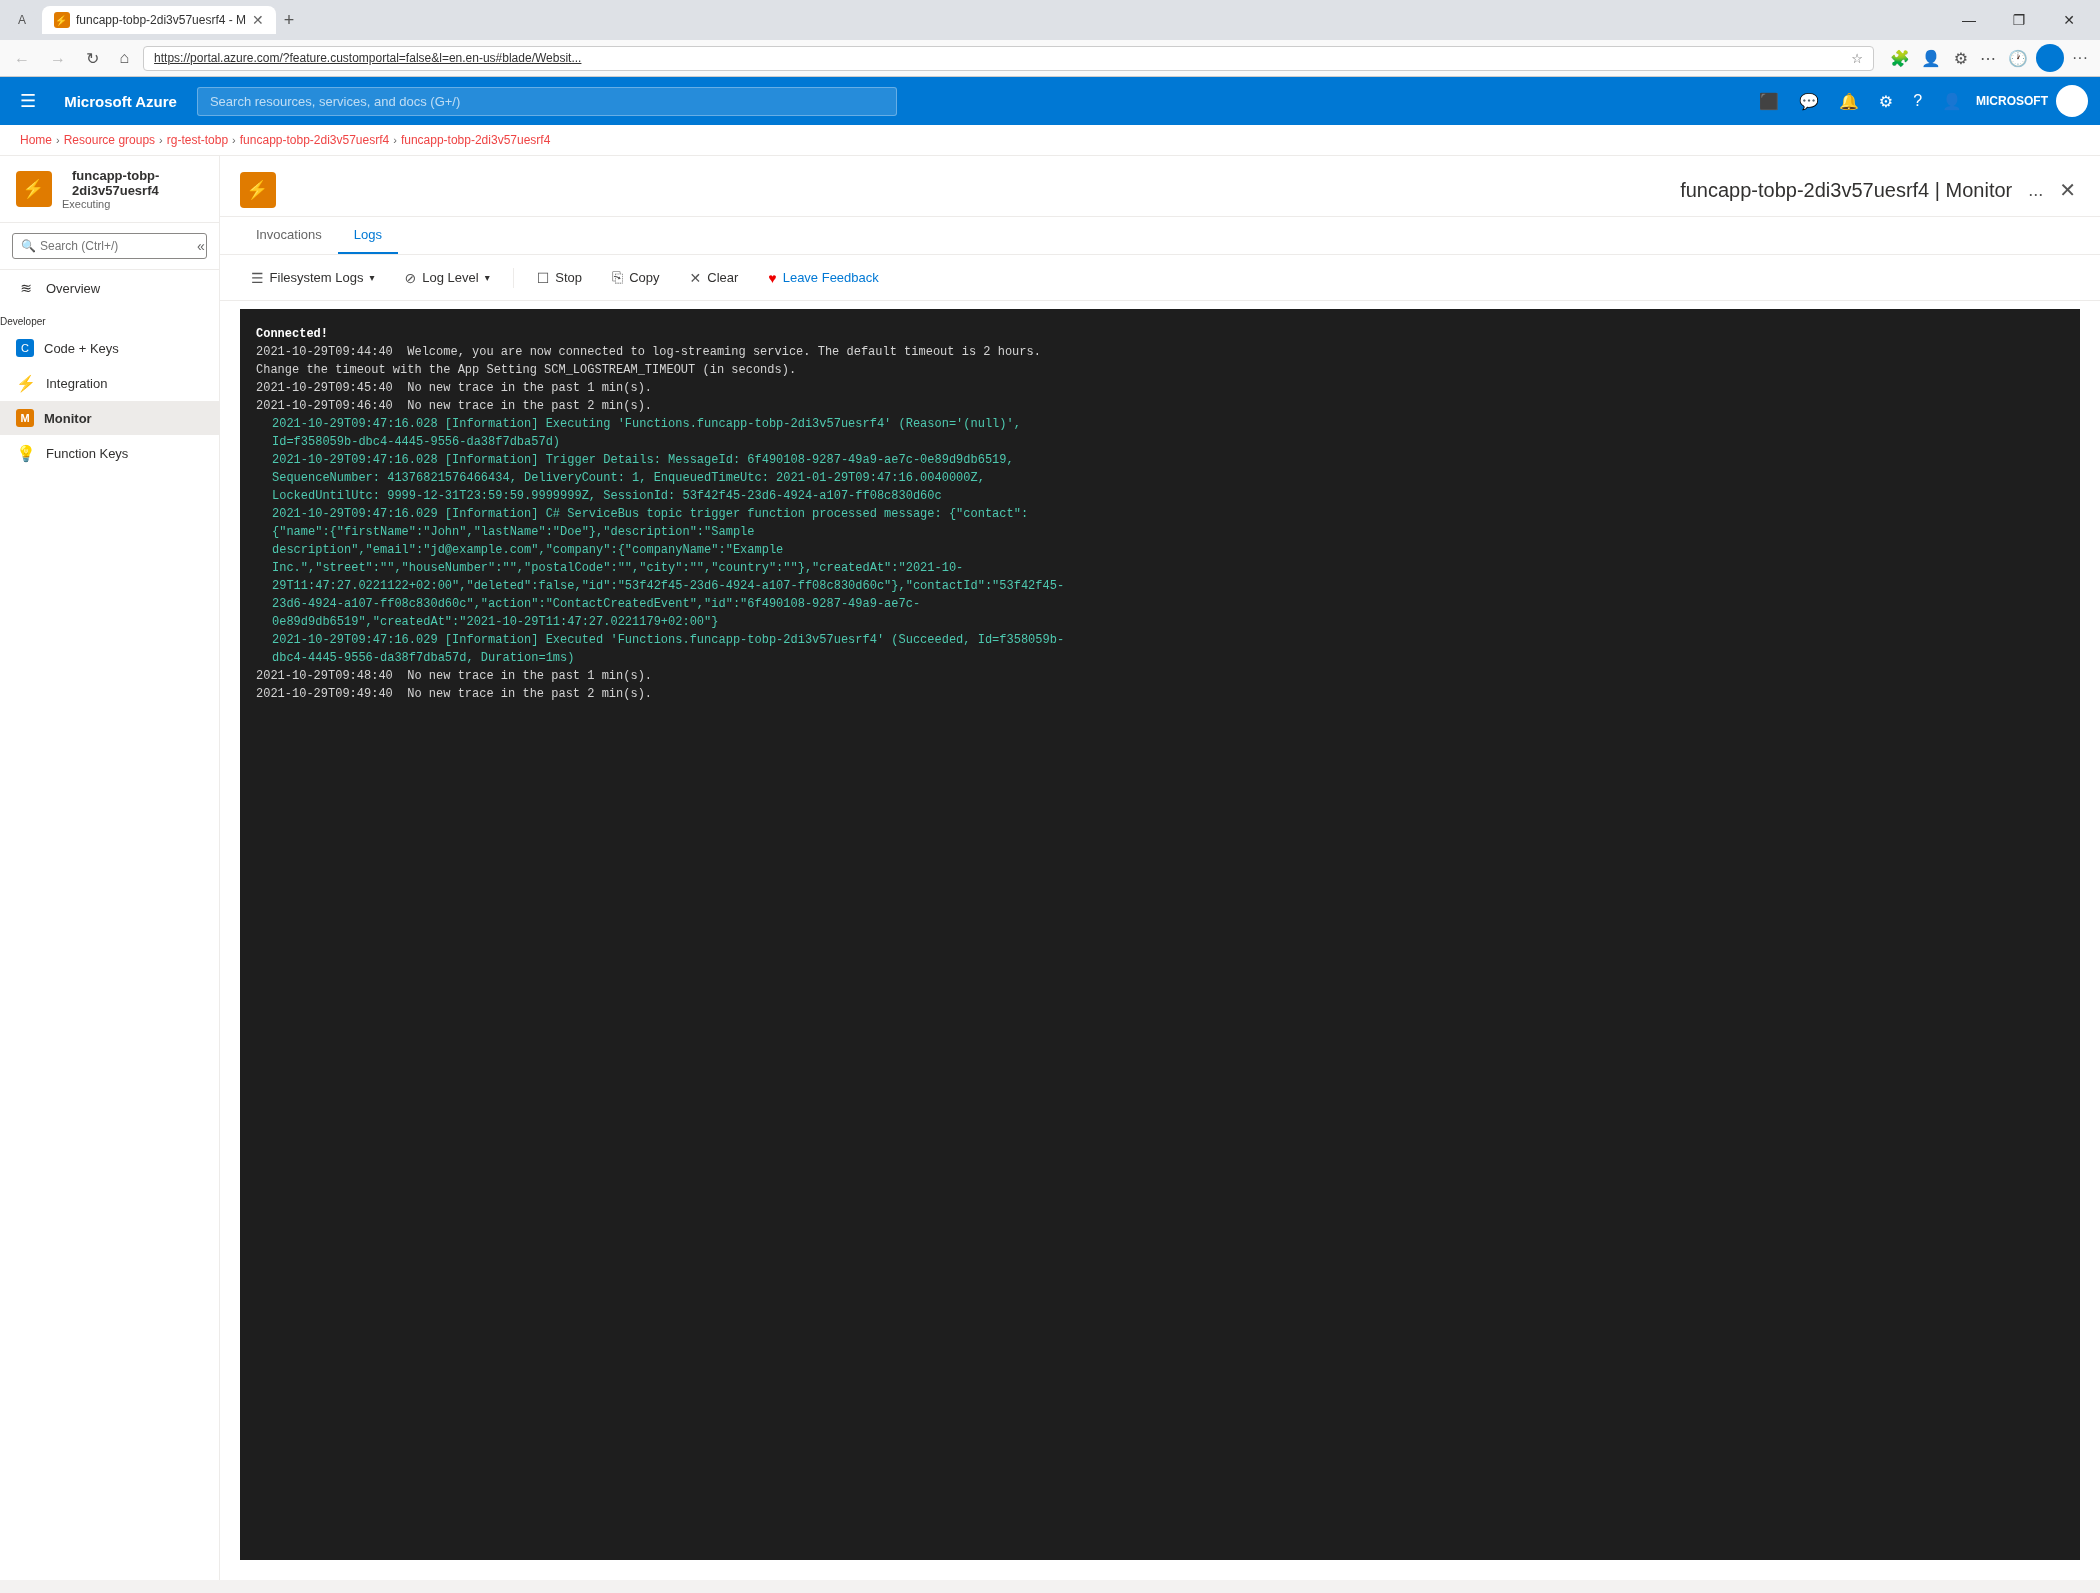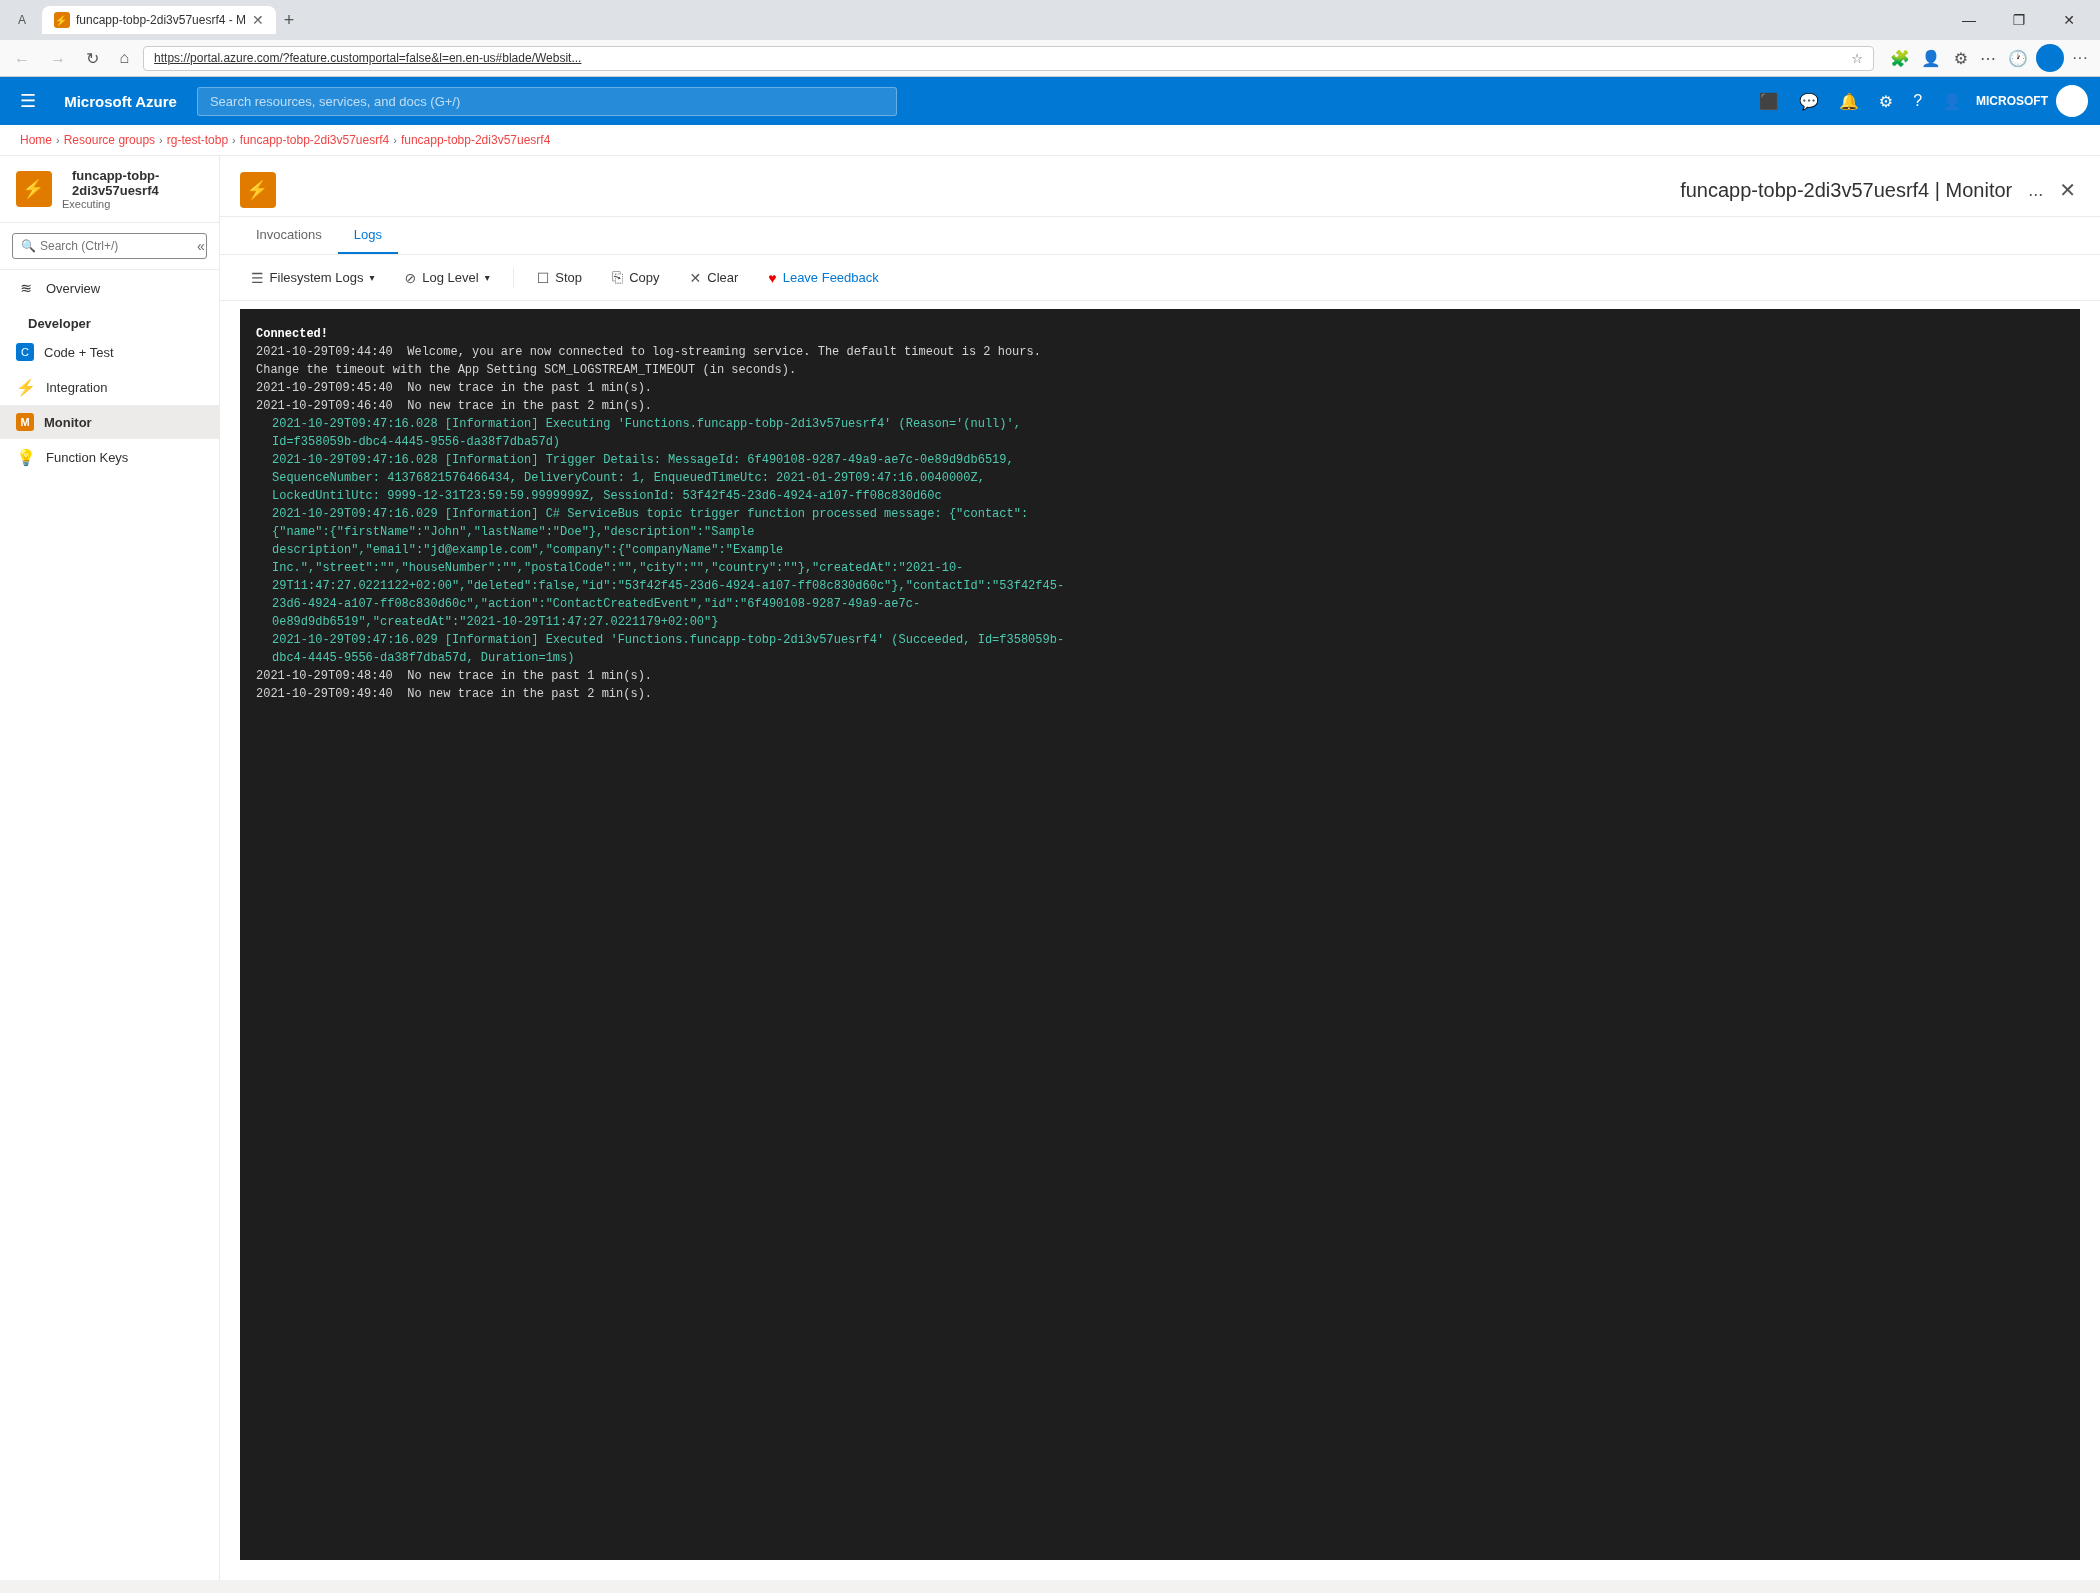--- a/index.html
+++ b/index.html
@@ -48,21 +48,21 @@
     
     .main-content { display: flex; flex: 1; overflow: hidden; background: #f3f2f1; }
 
     
     .sidebar { width: 220px; background: #fff; border-right: 1px solid #edebe9; display: flex; flex-direction: column; overflow-y: auto; flex-shrink: 0; }
     .sidebar-header { display: flex; align-items: center; padding: 12px 16px; border-bottom: 1px solid #edebe9; }
     .sidebar-icon { width: 36px; height: 36px; background: #e07b00; border-radius: 4px; display: flex; align-items: center; justify-content: center; color: white; font-size: 18px; flex-shrink: 0; }
     .sidebar-title { margin-left: 10px; font-size: 13px; font-weight: 600; color: #323130; }
     .sidebar-subtitle { font-size: 11px; color: #666; }
     .sidebar-search { padding: 10px 12px; border-bottom: 1px solid #edebe9; }
-    .sidebar-section-label { padding: 10px 28px 4px; font-size: 13px; font-weight: 700; color: #323130; }
+    .sidebar-section-label { padding: 10px 0 4px; font-size: 10px; font-weight: 400; color: #323130; }
     .sidebar-item { display: flex; align-items: center; padding: 8px 16px; cursor: pointer; gap: 10px; color: #323130; font-size: 13px; }
     .sidebar-item.active { background: #edebe9; font-weight: 600; }
     .sidebar-item-icon { width: 20px; height: 20px; display: flex; align-items: center; justify-content: center; font-size: 14px; flex-shrink: 0; }
 
     
     .page-area { flex: 1; display: flex; flex-direction: column; overflow: hidden; background: #fff; }
     .page-header { display: flex; align-items: center; padding: 16px 20px 8px; border-bottom: 1px solid #edebe9; gap: 12px; }
     .page-header-icon { width: 36px; height: 36px; background: #e07b00; border-radius: 4px; display: flex; align-items: center; justify-content: center; color: white; font-size: 18px; flex-shrink: 0; }
     .page-header-text { flex: 1; text-align: right; }
     .page-title { font-size: 20px; font-weight: 300; color: #323130; }
@@ -197,21 +197,21 @@
 
       <div class="sidebar-item">
         <div class="sidebar-item-icon">≋</div>
         <span>Overview</span>
       </div>
 
       <div class="sidebar-section-label">Developer</div>
 
       <div class="sidebar-item">
         <div class="sidebar-item-icon" style="background:#0078d4;color:white;border-radius:3px;width:18px;height:18px;font-size:11px;display:flex;align-items:center;justify-content:center;">C</div>
-        <span>Code + Test</span>
+        <span>Code + Keys</span>
       </div>
       <div class="sidebar-item">
         <div class="sidebar-item-icon" style="color:#f7a400;font-size:16px;">⚡</div>
         <span>Integration</span>
       </div>
       <div class="sidebar-item active">
         <div class="sidebar-item-icon" style="background:#e07b00;color:white;border-radius:3px;width:18px;height:18px;font-size:11px;display:flex;align-items:center;justify-content:center;">M</div>
         <span>Monitor</span>
       </div>
       <div class="sidebar-item">

